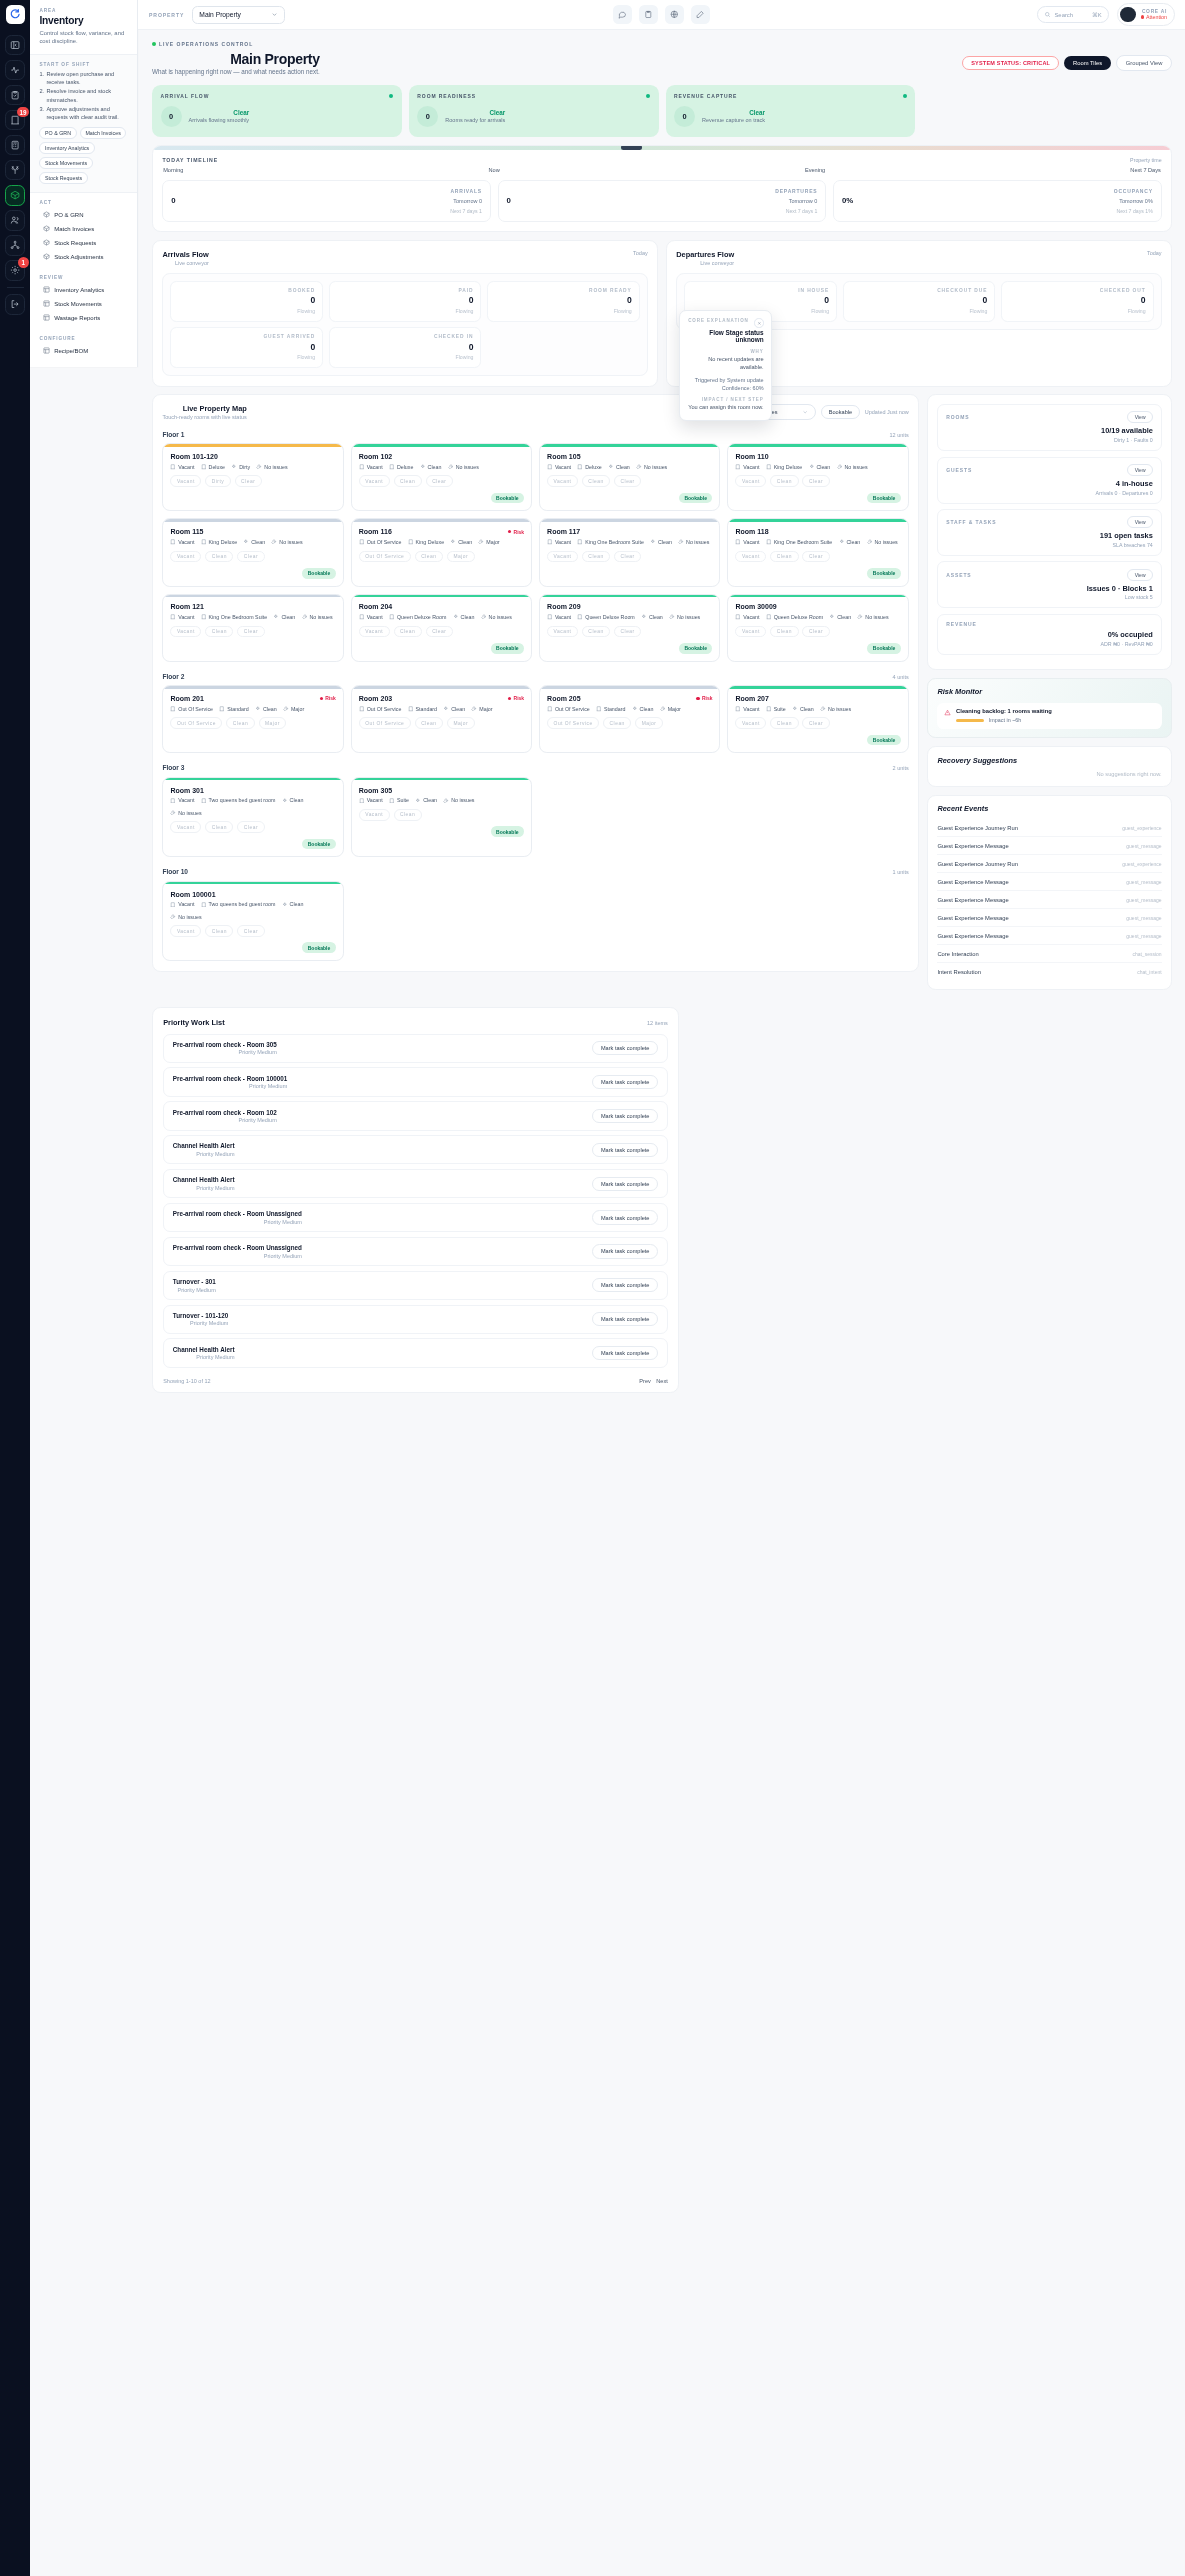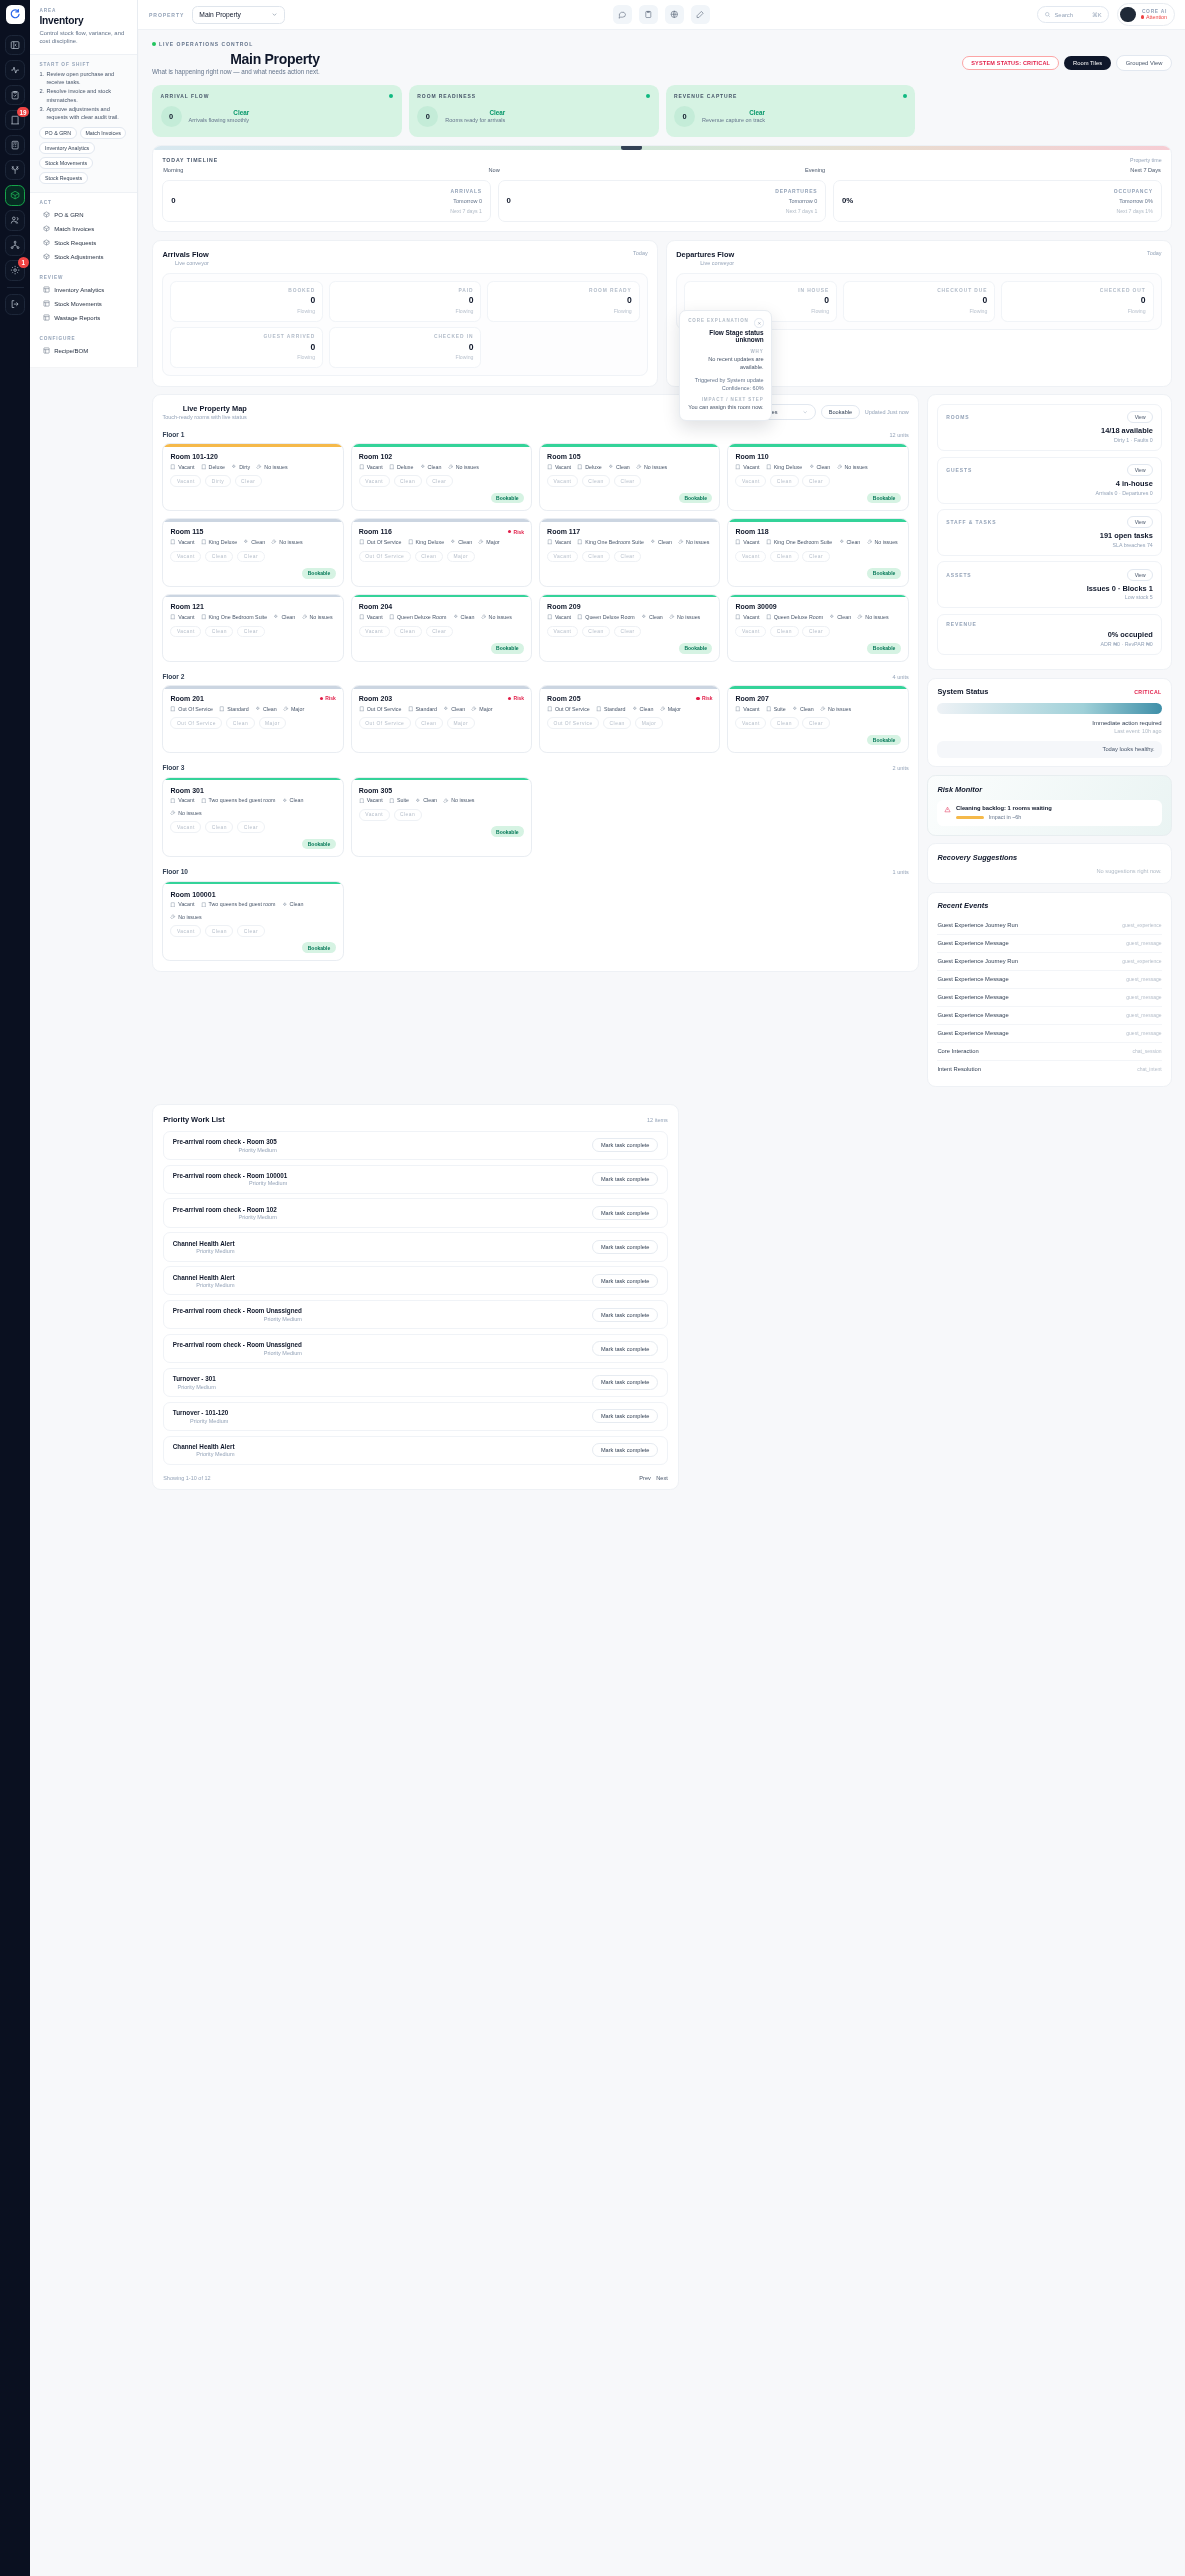--- a/index.html
+++ b/index.html
@@ -1544,21 +1544,21 @@
       </div>
 
       <div>
         <div class="side-card">
           <div id="stats">
               <div class="stat">
                 <div class="stat-top">
                   <span class="stat-label">ROOMS</span>
                   <span class="stat-view">View</span>
                 </div>
-                <div class="stat-val">14/18 available</div>
+                <div class="stat-val">10/19 available</div>
                 <div class="stat-sub">Dirty 1 · Faults 0</div>
               </div>
               <div class="stat">
                 <div class="stat-top">
                   <span class="stat-label">GUESTS</span>
                   <span class="stat-view">View</span>
                 </div>
                 <div class="stat-val">4 in-house</div>
                 <div class="stat-sub">Arrivals 0 · Departures 0</div>
               </div>
@@ -1581,30 +1581,20 @@
               <div class="stat">
                 <div class="stat-top">
                   <span class="stat-label">REVENUE</span>
                 </div>
                 <div class="stat-val">0% occupied</div>
                 <div class="stat-sub">ADR ₦0 · RevPAR ₦0</div>
               </div>
             </div>
         </div>
 
-        <div class="side-card">
-          <div class="sys-head">
-            <span class="side-title">System Status</span>
-            <span class="sys-crit">CRITICAL</span>
-          </div>
-          <div class="sys-bar"></div>
-          <div class="sys-line">Immediate action required</div>
-          <div class="sys-sub">Last event: 10h ago</div>
-          <div class="sys-note">Today looks healthy.</div>
-        </div>
 
         <div class="side-card risk-card">
           <div class="side-head">
               <span class="side-title">Risk Monitor</span>
             </div>
           <div class="risk-item">
             <svg viewBox="0 0 24 24">
                 <path d="M12 4l9 16H3z"></path>
                 <path d="M12 10v4M12 17h.01"></path>
               </svg>

